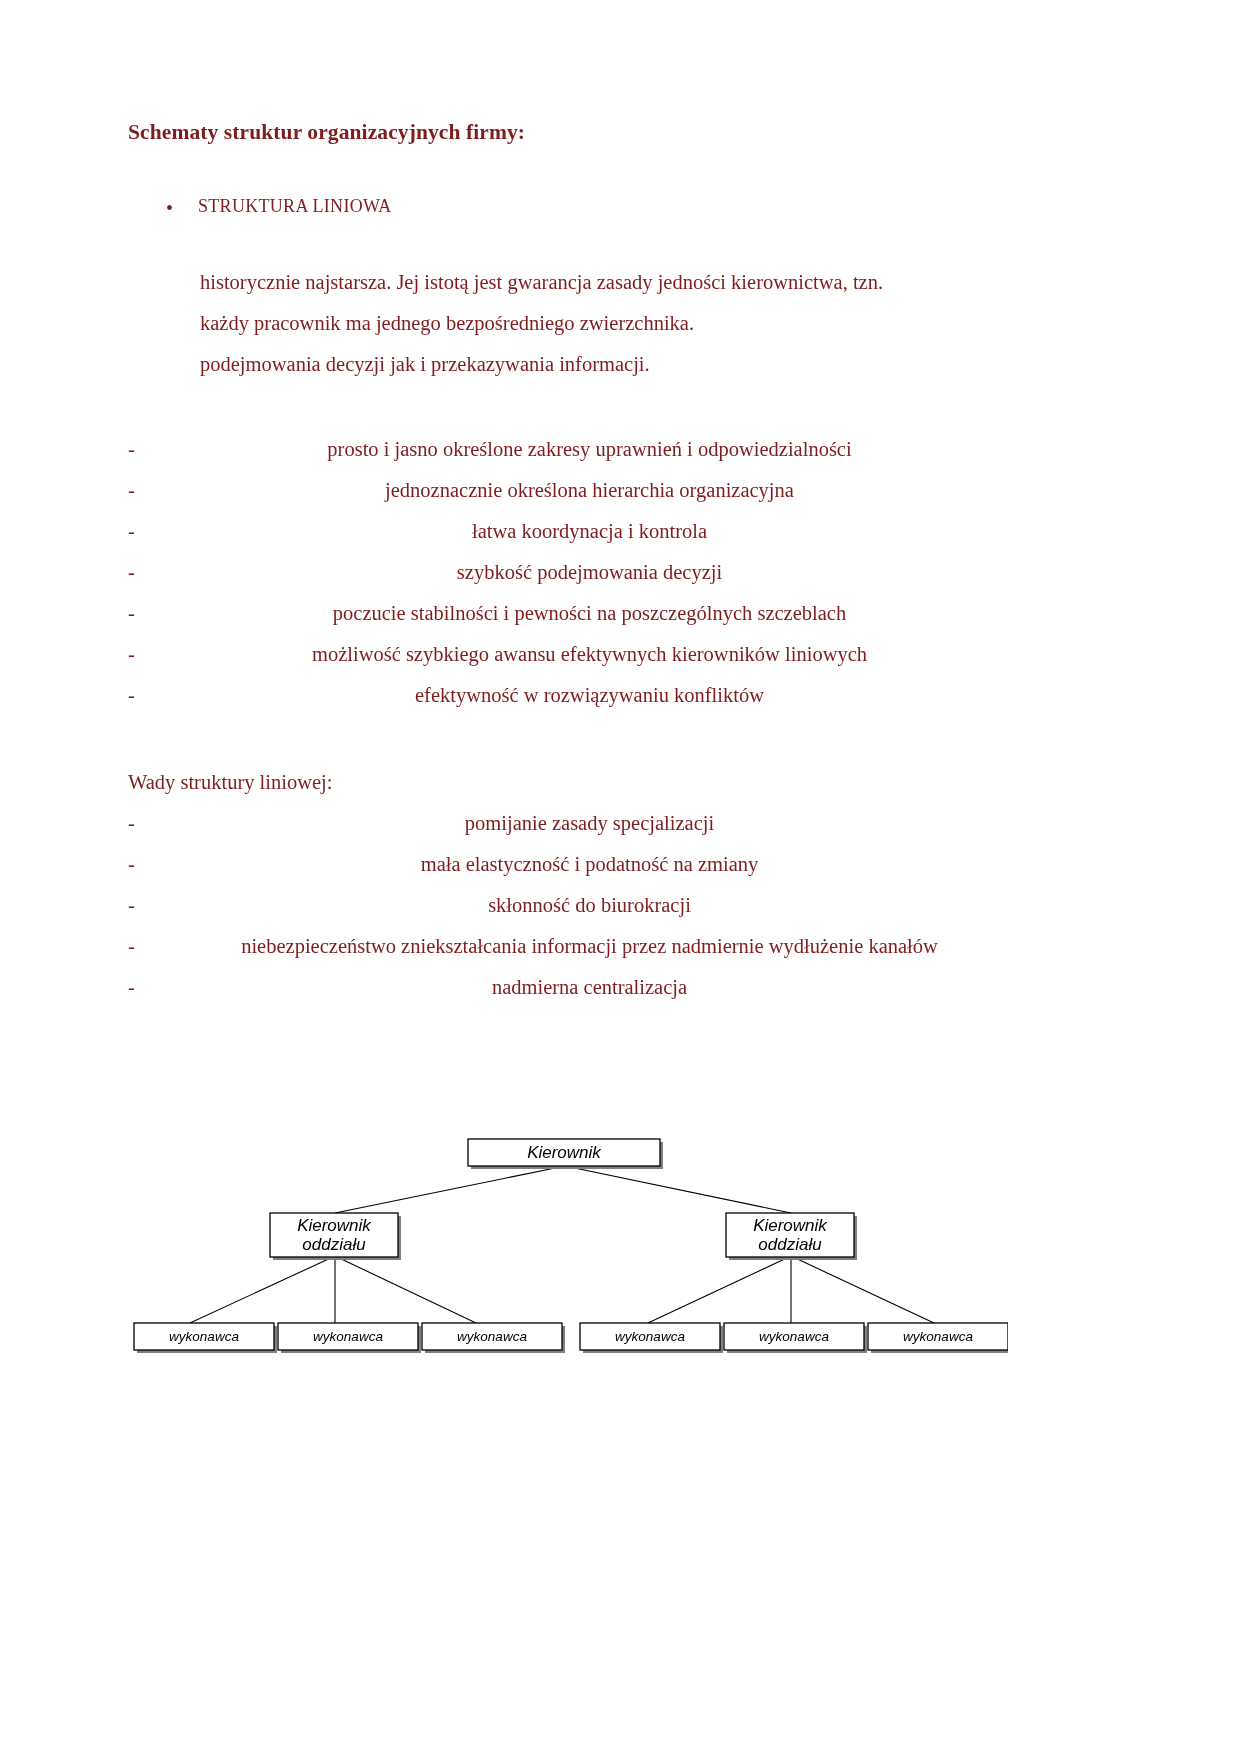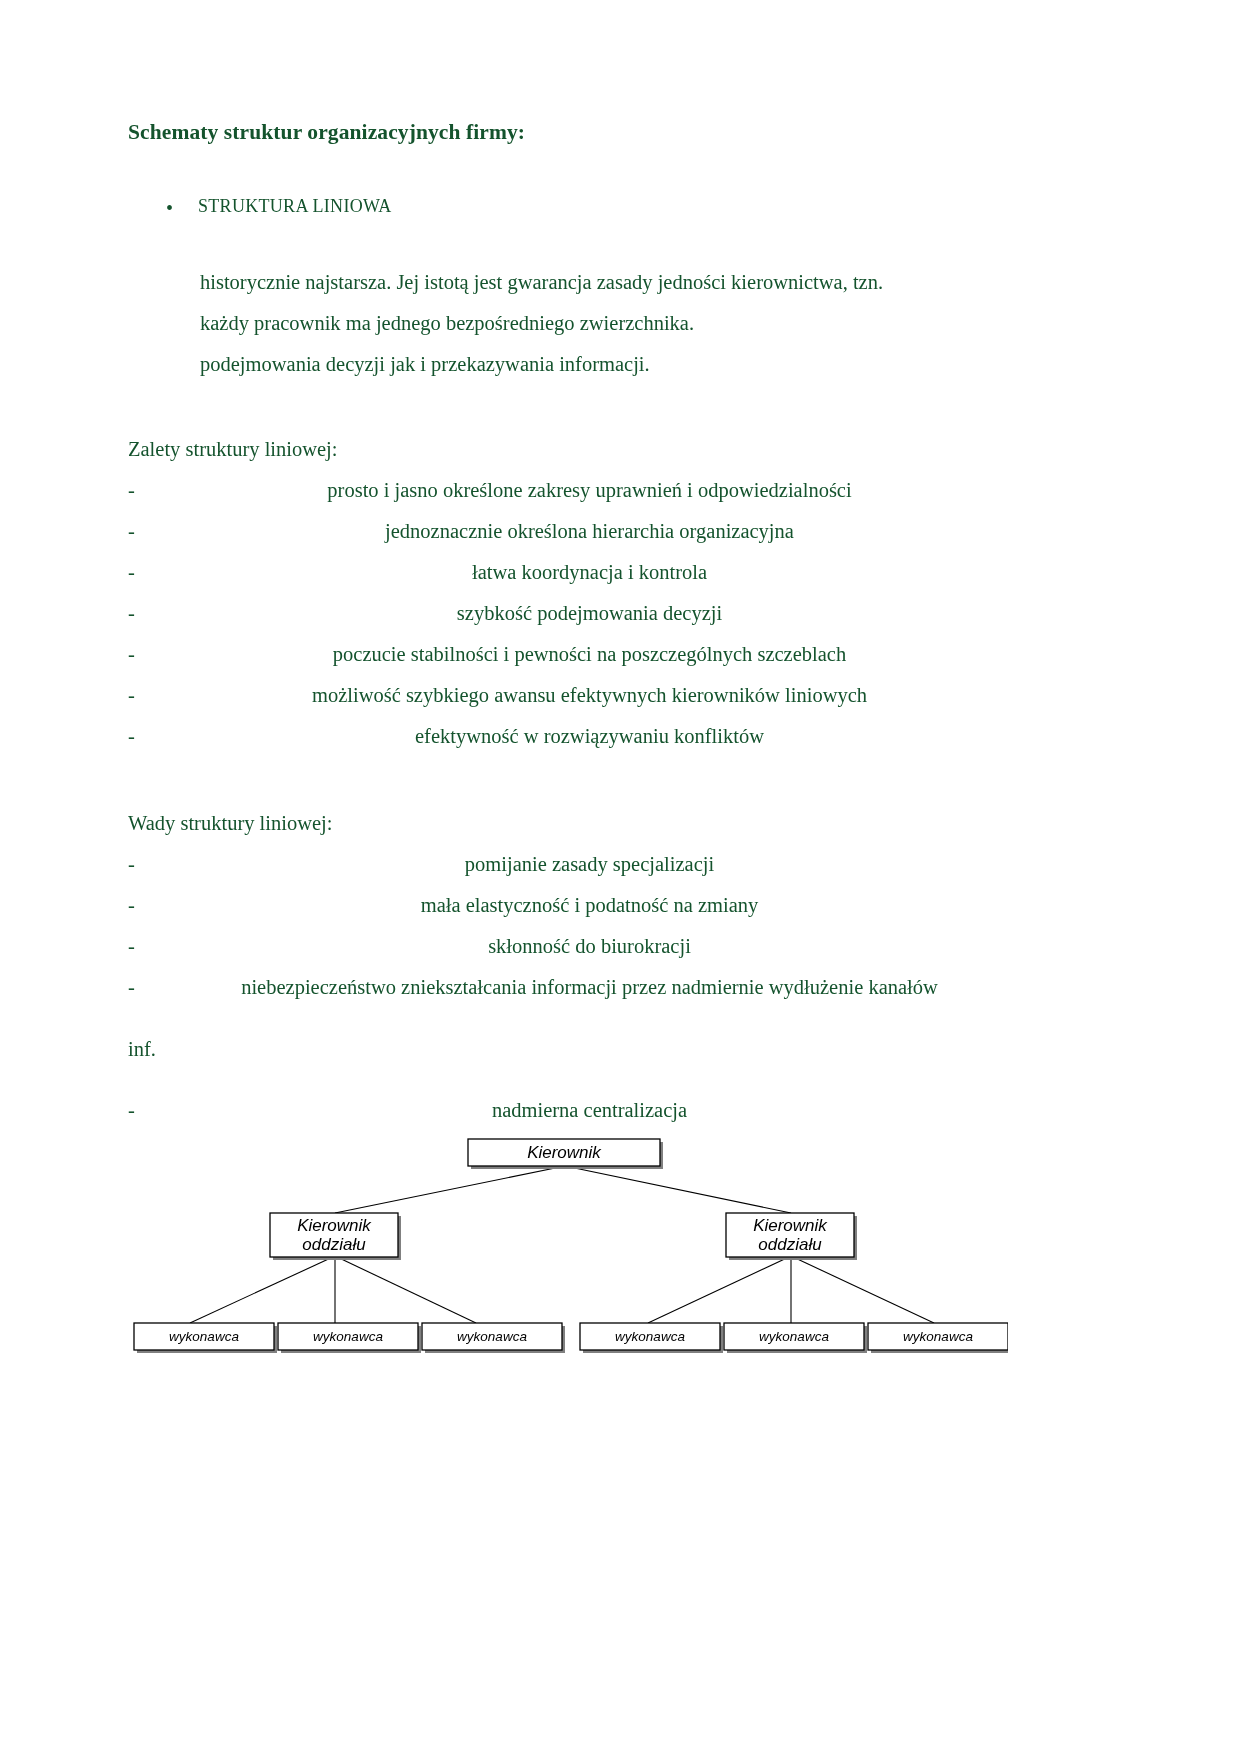--- a/index.html
+++ b/index.html
@@ -8,21 +8,21 @@
     background: #ffffff;
   }
   .page {
     position: relative;
     width: 1240px;
     height: 1754px;
     background: #ffffff;
     margin: 0 auto;
     overflow: hidden;
     font-family: "Liberation Serif", "DejaVu Serif", serif;
-    color: #14532d;
+    color: #7f1d1d;
   }
   .content {
     position: absolute;
     left: 128px;
     top: 118px;
     width: 855px;
   }
   .doc-title {
     font-weight: bold;
     font-size: 21.5px;
@@ -151,21 +151,20 @@
     <div class="spacer-2"></div>
 
     <div class="para-block">
       <p class="para nojust">historycznie najstarsza. Jej istotą jest gwarancja zasady jedności kierownictwa, tzn.</p>
       <p class="para nojust">każdy pracownik ma jednego bezpośredniego zwierzchnika.</p>
       <p class="para nojust">podejmowania decyzji jak i przekazywania informacji.</p>
     </div>
 
     <div class="spacer-3"></div>
 
-    <p class="section-head">Zalety struktury liniowej:</p>
 
     <ul class="dash-list">
       <li class="dash-item">
         <span class="dash-mark">-</span>
         <span class="dash-text">prosto i jasno określone zakresy uprawnień i odpowiedzialności</span>
       </li>
       <li class="dash-item">
         <span class="dash-mark">-</span>
         <span class="dash-text">jednoznacznie określona hierarchia organizacyjna</span>
       </li>
@@ -207,21 +206,20 @@
       <li class="dash-item">
         <span class="dash-mark">-</span>
         <span class="dash-text">skłonność do biurokracji</span>
       </li>
       <li class="dash-item">
         <span class="dash-mark">-</span>
         <span class="dash-text">niebezpieczeństwo zniekształcania informacji przez nadmiernie wydłużenie kanałów</span>
       </li>
     </ul>
 
-    <p class="tail-line">inf.</p>
 
     <ul class="dash-list">
       <li class="dash-item">
         <span class="dash-mark">-</span>
         <span class="dash-text">nadmierna centralizacja</span>
       </li>
     </ul>
 
   </div>
 

